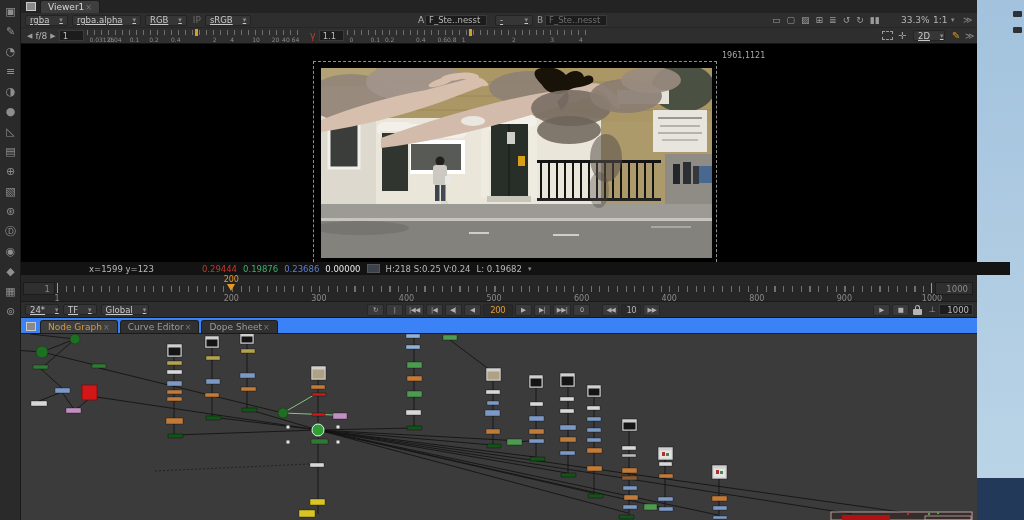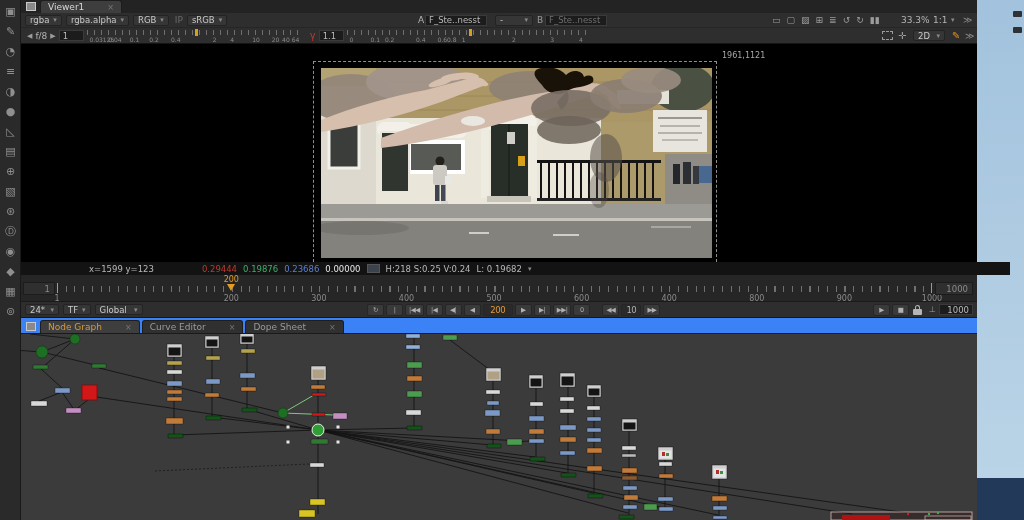--- a/index.html
+++ b/index.html
@@ -9,30 +9,30 @@
   
   #left-toolbar { position:absolute; left:0; top:0; width:21px; height:520px; background:#2a2a2a; border-right:1px solid #191919; z-index:5; }
   .tool-ic { width:21px; height:17px; display:flex; align-items:center; justify-content:center; color:#8f8f8f; font-size:11px; margin-top:3px; }
 
   
   #main { position:absolute; left:21px; top:0; width:956px; height:520px; background:#2e2e2e; }
 
   
   .tabbar { position:absolute; left:0; width:956px; height:14px; background:#232323; border-bottom:1px solid #1a1a1a; display:flex; align-items:flex-end; }
   .pane-ic { width:10px; height:9px; background:#8a8a8a; border:1px solid #c9c9c9; margin:0 4px 2px 5px; }
-  .tab { height:13px; display:flex; align-items:center; gap:23px; padding:0 7px; background:#303030; border:1px solid #1d1d1d; border-bottom:none; border-radius:3px 3px 0 0; color:#9a9a9a; font-size:9px; margin-right:2px; }
+  .tab { height:13px; display:flex; align-items:center; gap:1px; padding:0 7px; background:#303030; border:1px solid #1d1d1d; border-bottom:none; border-radius:3px 3px 0 0; color:#9a9a9a; font-size:9px; margin-right:2px; }
   .tab.active { background:#3e3e3e; color:#d6d6d6; }
   .tab.active.orange { color:#d89a3c; }
   .tab .x { color:#777; font-size:8px; }
 
   
   .vrow { position:absolute; left:0; width:956px; background:#2e2e2e; display:flex; align-items:center; }
   #vrow1 { top:13px; height:15px; border-bottom:1px solid #262626; }
   #vrow2 { top:28px; height:16px; border-bottom:1px solid #141414; }
-  .select { display:inline-flex; align-items:center; gap:4px; background:#363636; border:1px solid #232323; border-radius:2px; color:#c9c9c9; padding:0 4px; height:11px; font-size:8.5px; margin-left:4px; }
+  .select { display:inline-flex; align-items:center; gap:10px; background:#363636; border:1px solid #232323; border-radius:2px; color:#c9c9c9; padding:0 4px; height:11px; font-size:8.5px; margin-left:4px;text-decoration:underline; }
   .select .caret { color:#8a8a8a; font-size:7px; }
   .dim { color:#6a6a6a; }
   .field { background:#1c1c1c; border:1px solid #3a3a3a; color:#b9b9b9; height:11px; font-size:8.5px; padding:0 3px; display:inline-flex; align-items:center; }
   .ic { color:#9c9c9c; font-size:10px; margin:0 3px; }
 
   .slider { position:relative; height:14px; }
   .slider .ticks { position:absolute; left:0; right:0; top:1px; height:5px;
      background:repeating-linear-gradient(90deg,#6f6f6f 0 1px,transparent 1px 7px); }
   .slider .lab { position:absolute; top:7px; font-size:6px; color:#8a8a8a; transform:translateX(-50%); white-space:nowrap; }
   .slider .mark { position:absolute; top:0; width:3px; height:7px; background:#d8a018; }

